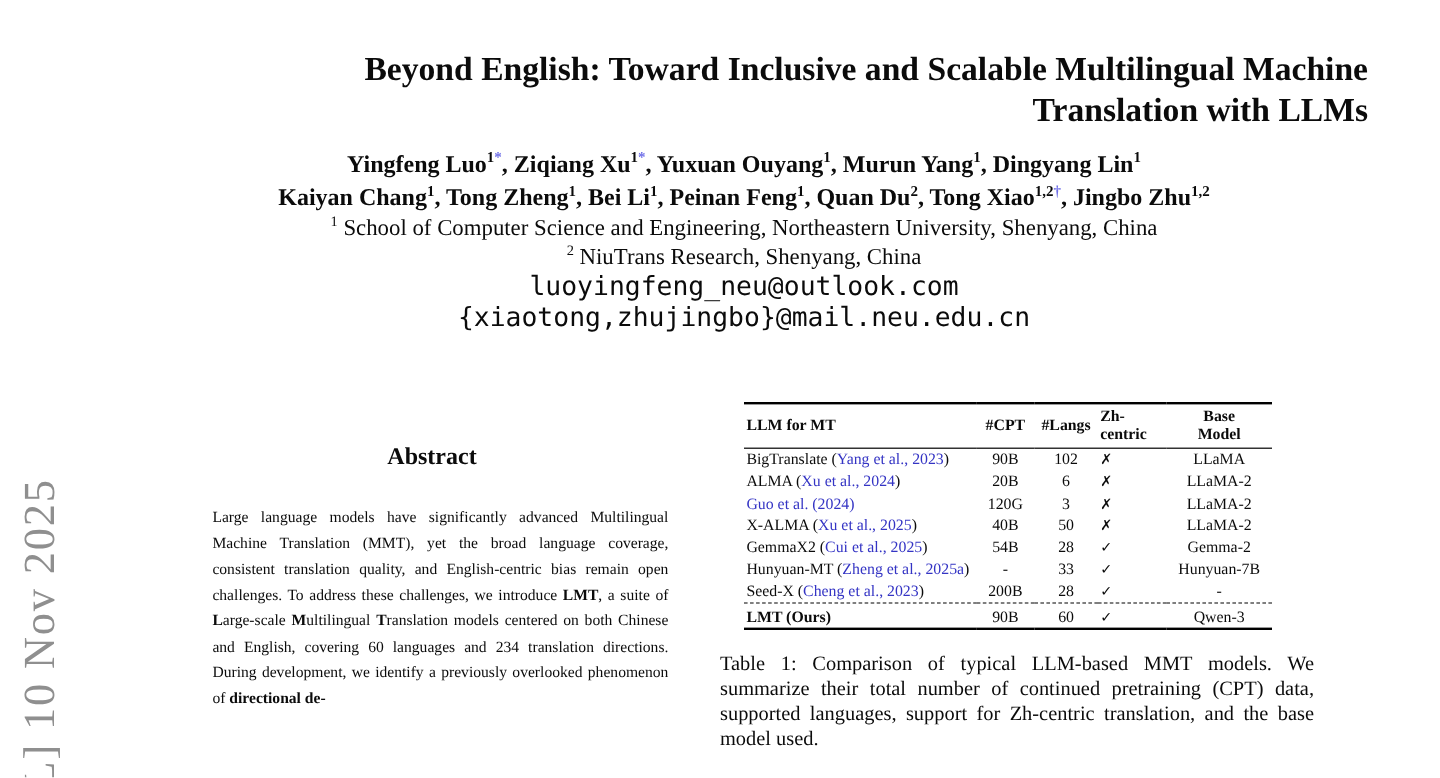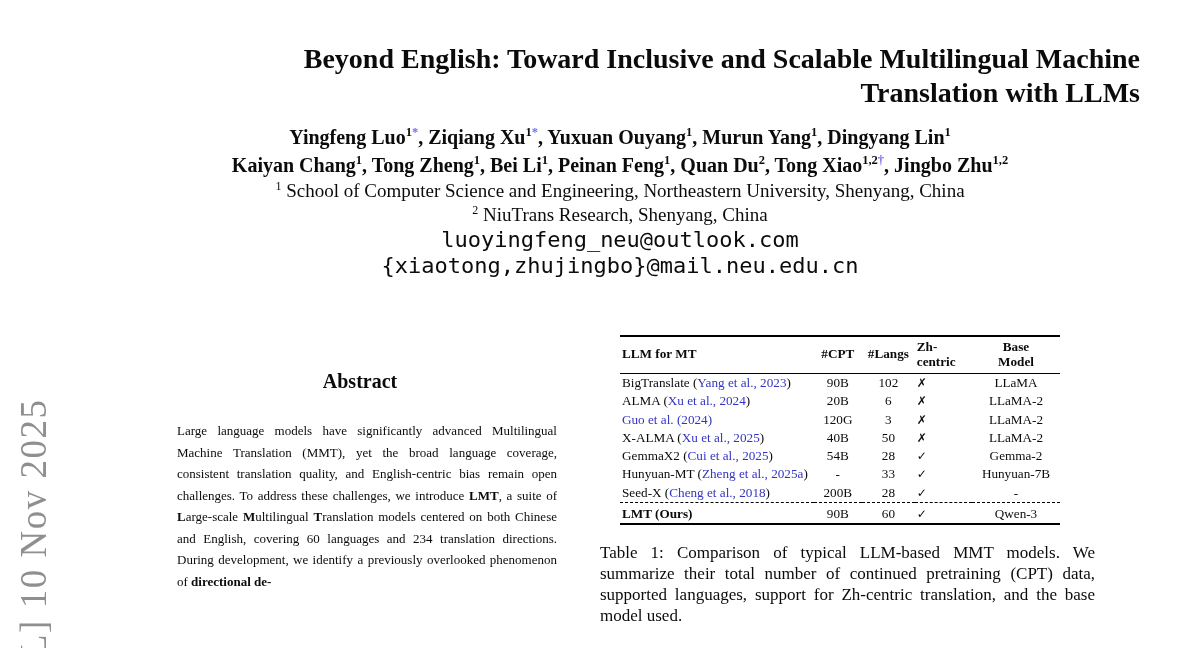--- a/index.html
+++ b/index.html
@@ -139,21 +139,21 @@
             <td class="c4">Gemma-2</td>
           </tr>
           <tr>
             <td class="c0">Hunyuan-MT (<span class="cite">Zheng et al., 2025a</span>)</td>
             <td class="c1">-</td>
             <td class="c2">33</td>
             <td class="c3"><span class="glyph">✓</span></td>
             <td class="c4">Hunyuan-7B</td>
           </tr>
           <tr>
-            <td class="c0">Seed-X (<span class="cite">Cheng et al., 2018</span>)</td>
+            <td class="c0">Seed-X (<span class="cite">Cheng et al., 2023</span>)</td>
             <td class="c1">200B</td>
             <td class="c2">28</td>
             <td class="c3"><span class="glyph">✓</span></td>
             <td class="c4">-</td>
           </tr>
           <tr class="dashed boldrow">
             <td class="c0">LMT (Ours)</td>
             <td class="c1">90B</td>
             <td class="c2">60</td>
             <td class="c3"><span class="glyph">✓</span></td>

